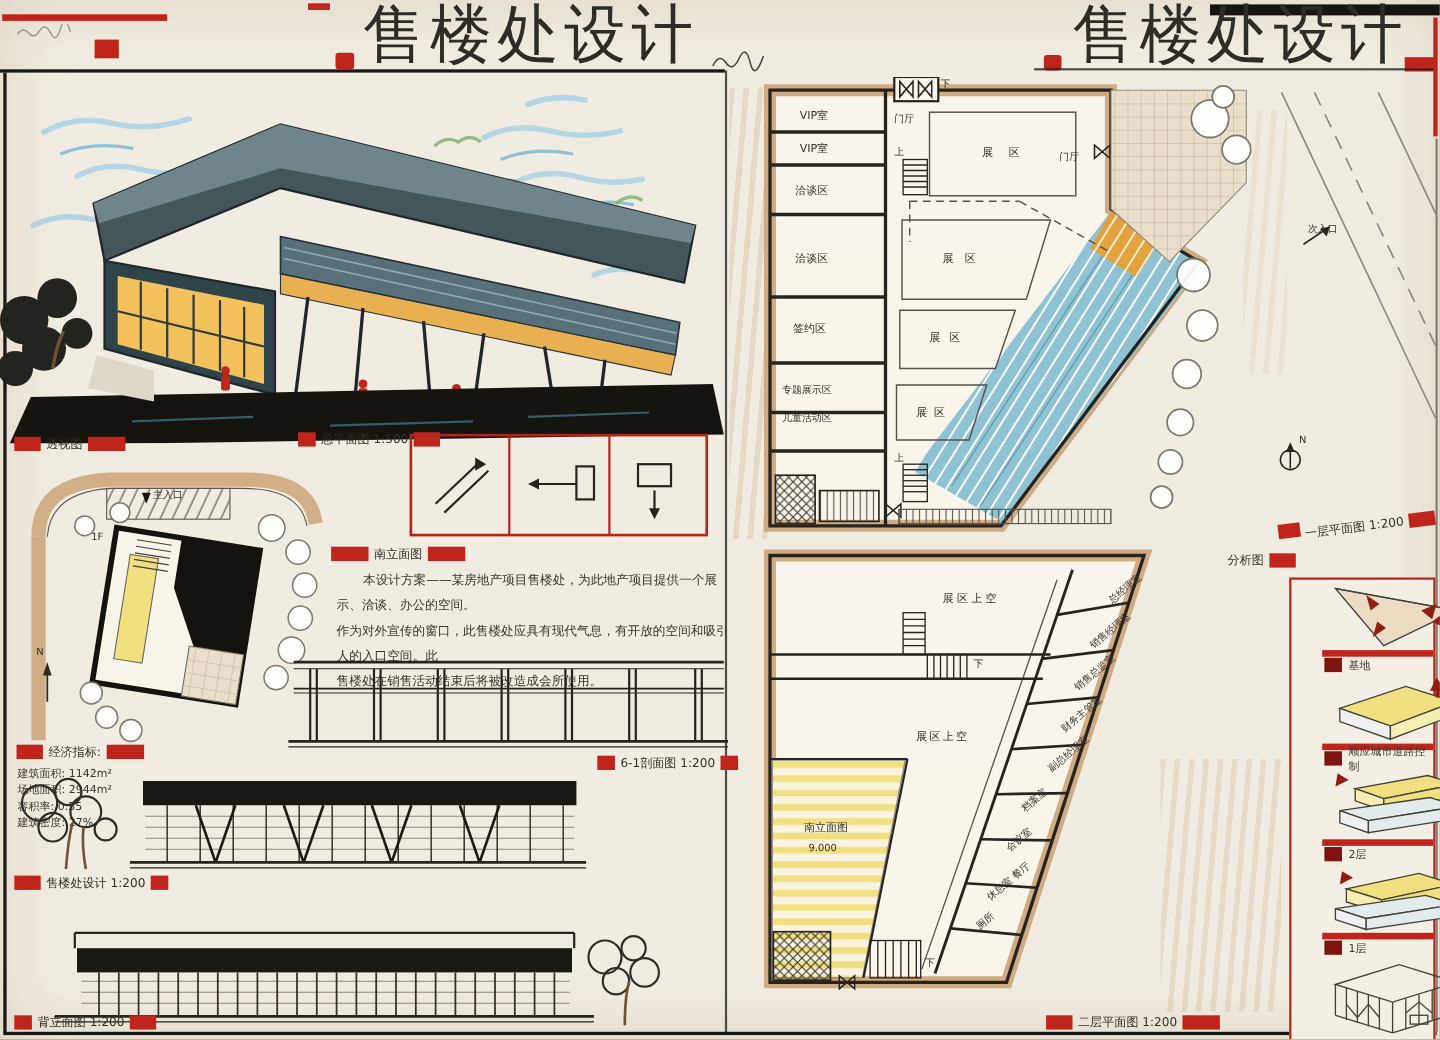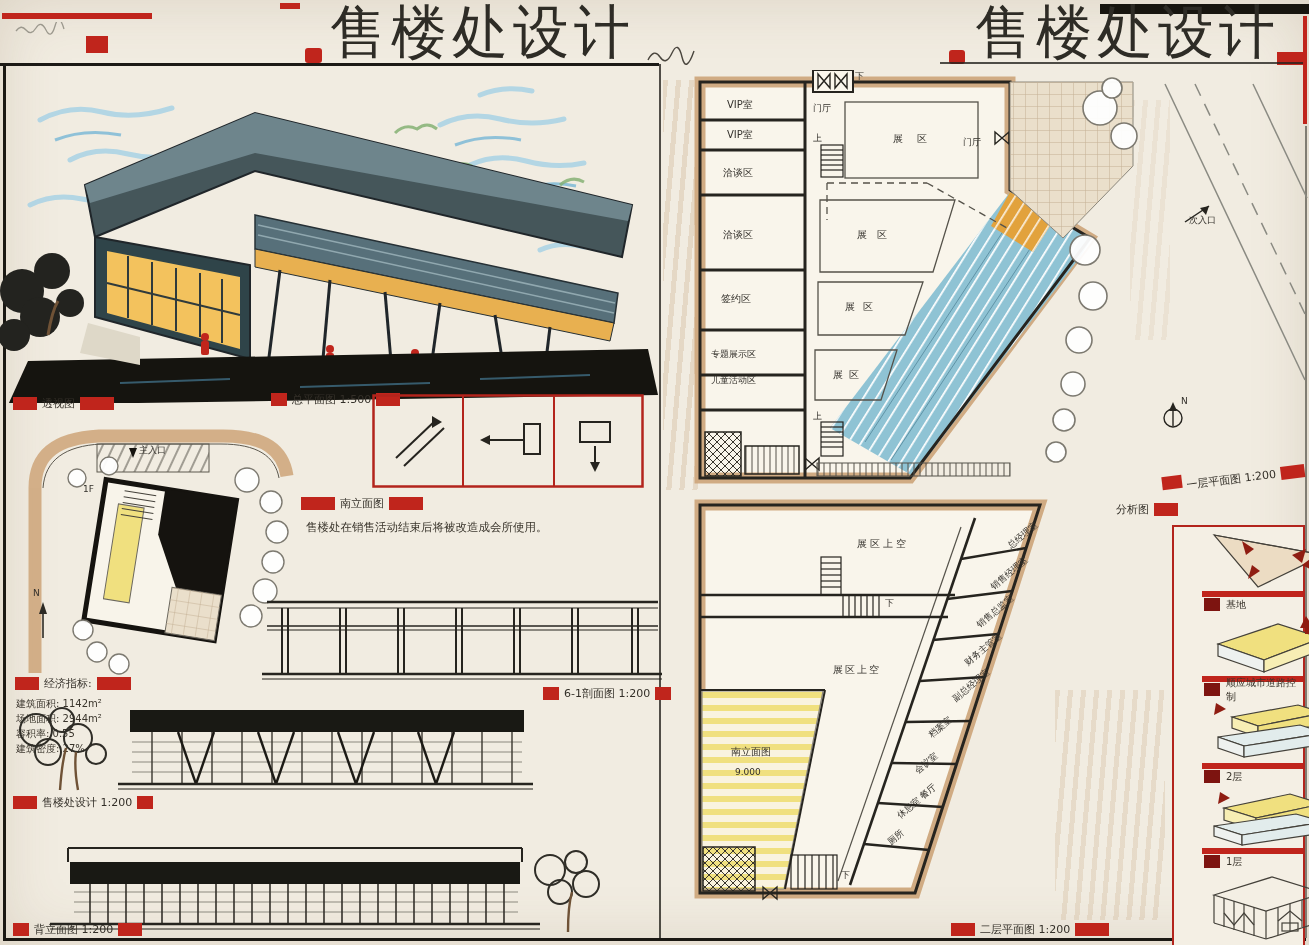--- a/index.html
+++ b/index.html
@@ -239,20 +239,22 @@
     <polygon points="118,41 108,46 118,51" fill="#26241f"></polygon>
     <polygon points="218,68 228,68 223,78" fill="#26241f"></polygon>
   </svg>
 
   <div class="lblrow" style="left:296px;top:496px">
     <span class="chip lg"></span>
     <span>南立面图</span>
     <span class="chip lg"></span>
   </div>
   <div class="notes" style="left:306px;top:516px;width:362px">
+    <div style="text-indent:24px">本设计方案——某房地产项目售楼处，为此地产项目提供一个展示、洽谈、办公的空间。</div>
+    <div>作为对外宣传的窗口，此售楼处应具有现代气息，有开放的空间和吸引人的入口空间。此</div>
     <div>售楼处在销售活动结束后将被改造成会所使用。</div>
   </div>
 
   <svg class="abs" style="left:262px;top:586px" width="400" height="100" viewBox="0 0 400 100">
     <g stroke="#26241f" fill="none">
       <line x1="5" y1="16" x2="396" y2="16" stroke-width="2.5"></line>
       <line x1="5" y1="22" x2="396" y2="22" stroke-width="1"></line>
       <line x1="5" y1="40" x2="396" y2="40" stroke-width="1.5"></line>
       <line x1="5" y1="44" x2="396" y2="44" stroke-width="1"></line>
       <g stroke-width="2">
@@ -502,21 +504,21 @@
     <span class="hand tiny" style="left:46px;top:304px">儿童活动区</span>
     <span class="hand" style="left:228px;top:62px;letter-spacing:14px">展区</span>
     <span class="hand" style="left:192px;top:158px;letter-spacing:10px">展区</span>
     <span class="hand" style="left:180px;top:230px;letter-spacing:8px">展区</span>
     <span class="hand" style="left:168px;top:298px;letter-spacing:6px">展区</span>
     <span class="hand tiny" style="left:148px;top:32px">门厅</span>
     <span class="hand tiny" style="left:298px;top:66px">门厅</span>
     <span class="hand tiny" style="left:148px;top:62px">上</span>
     <span class="hand tiny" style="left:148px;top:340px">上</span>
     <span class="hand tiny" style="left:190px;top:0px">下</span>
-    <span class="hand tiny" style="left:524px;top:144px">次入口</span>
+    <span class="hand tiny" style="left:524px;top:132px">次入口</span>
     <span class="hand tiny" style="left:516px;top:326px">N</span>
   </div>
 
   <div class="lblrow" style="left:1186px;top:470px;transform:rotate(-7deg)">
     <span>一层平面图 1:200</span>
     <span class="chip"></span>
   </div>
   <div class="abs" style="left:1162px;top:476px;width:20px;height:13px;background:#c0251c;transform:rotate(-7deg)"></div>
 
   <div class="abs" style="left:665px;top:495px;width:640px;height:440px">

